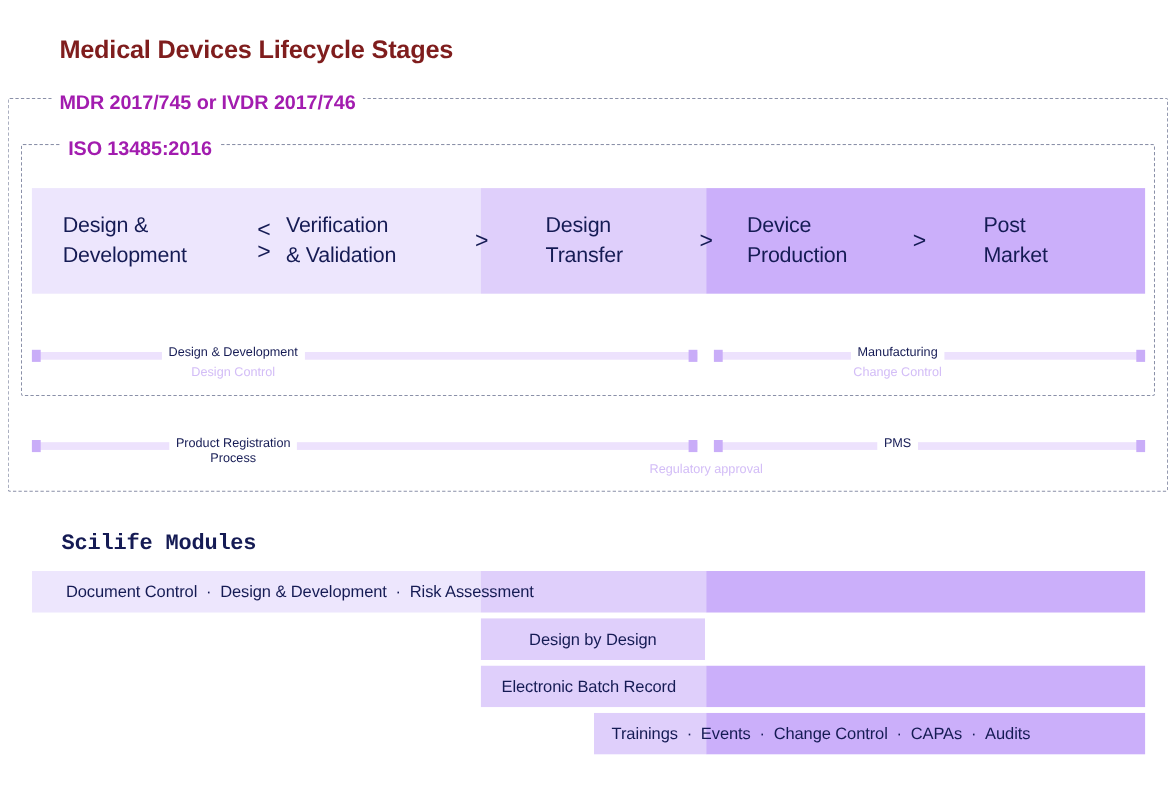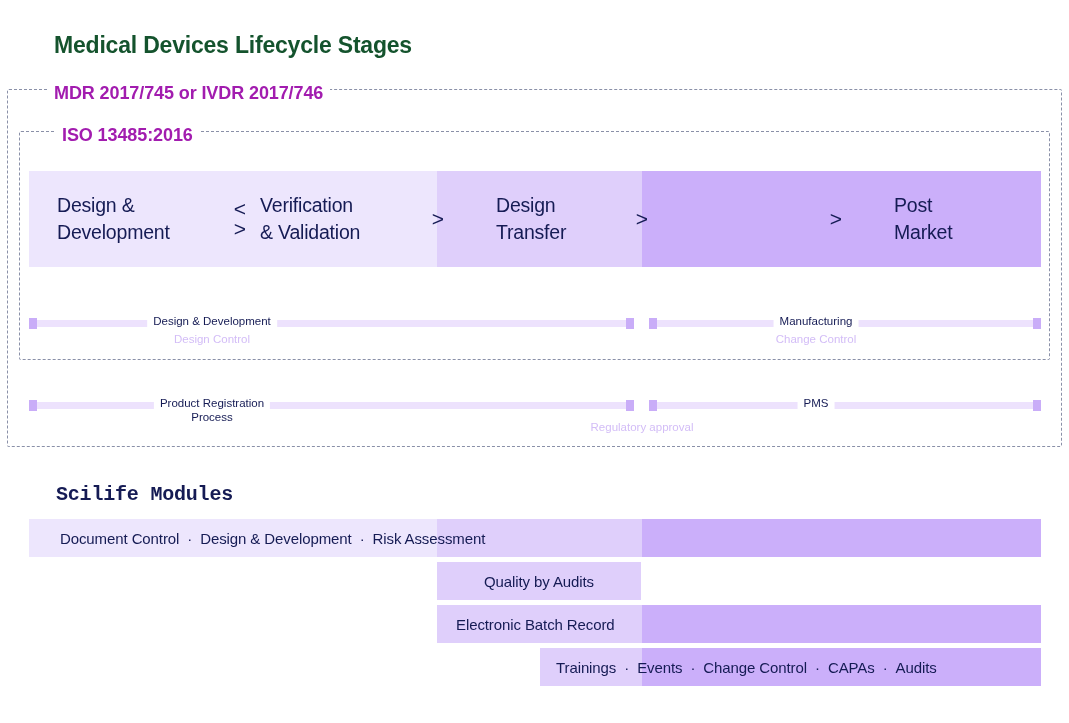--- a/index.html
+++ b/index.html
@@ -17,21 +17,21 @@
   }
 
   
   .page-title {
     position: absolute;
     left: 54px;
     top: 32px;
     font-size: 23px;
     font-weight: bold;
     letter-spacing: -0.2px;
-    color: #14532d;
+    color: #7f1d1d;
     white-space: nowrap;
   }
   .section-title {
     position: absolute;
     left: 56px;
     top: 483px;
     font-size: 20px;
     font-weight: bold;
     letter-spacing: -0.2px;
     color: #151B54;
@@ -234,20 +234,24 @@
 
   <div class="arrow ar-2">&gt;</div>
 
   <div class="stage-item st-dt">
     <span class="stage-text">Design
 Transfer</span>
   </div>
 
   <div class="arrow ar-3">&gt;</div>
 
+  <div class="stage-item st-dp">
+    <span class="stage-text">Device
+Production</span>
+  </div>
 
   <div class="arrow ar-4">&gt;</div>
 
   <div class="stage-item st-pm">
     <span class="stage-text">Post
 Market</span>
   </div>
 </div>
 
 <div class="bars-row bars-1">
@@ -284,21 +288,21 @@
   <div class="mod-seg" style="left:613px;width:399px;background:#CBAFFA;"></div>
   <span class="mod-text">Document Control</span>
   <span class="mod-text mod-sep">·</span>
   <span class="mod-text">Design &amp; Development</span>
   <span class="mod-text mod-sep">·</span>
   <span class="mod-text">Risk Assessment</span>
 </div>
 
 <div class="mod-row row-2">
   <div class="mod-seg" style="left:0px;width:204px;background:#DFCFFB;"></div>
-  <span class="mod-text">Quality by Audits</span>
+  <span class="mod-text">Design by Design</span>
 </div>
 
 <div class="mod-row row-3">
   <div class="mod-seg" style="left:0px;width:205px;background:#DFCFFB;"></div>
   <div class="mod-seg" style="left:205px;width:399px;background:#CBAFFA;"></div>
   <span class="mod-text">Electronic Batch Record</span>
 </div>
 
 <div class="mod-row row-4">
   <div class="mod-seg" style="left:0px;width:102px;background:#DFCFFB;"></div>

